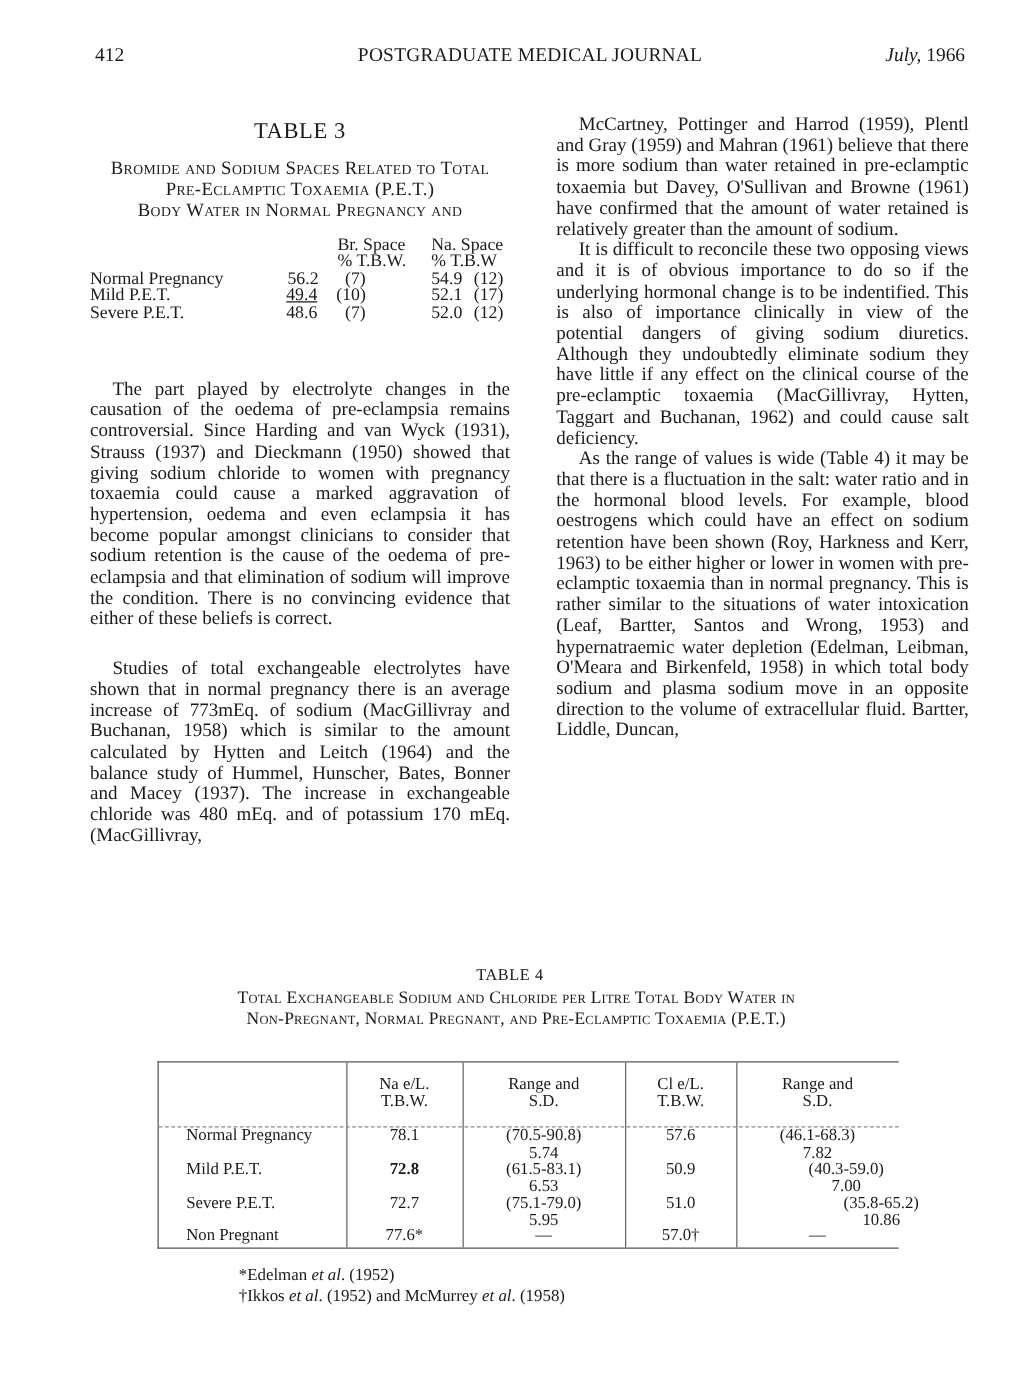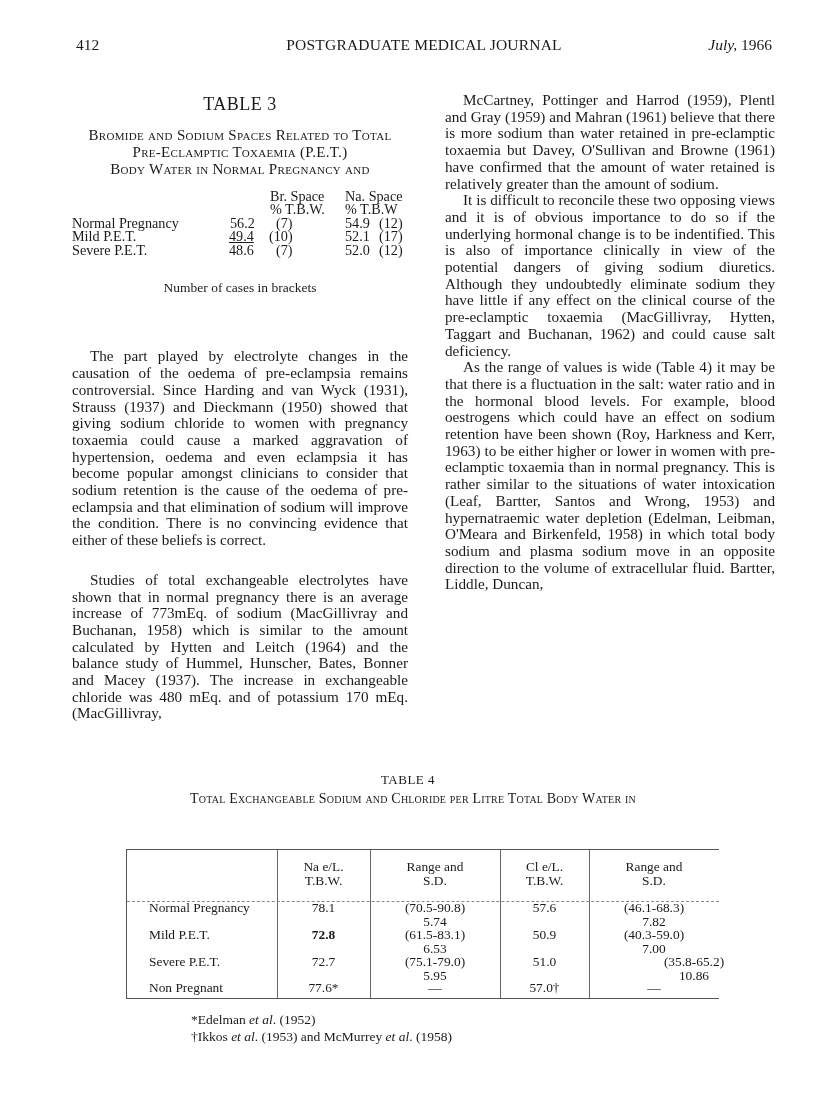--- a/index.html
+++ b/index.html
@@ -92,35 +92,35 @@
     <div class="r" style="top:40.5px;left:197px;">(10)</div>
     <div class="r" style="top:40.5px;left:273px;">52.1</div>
     <div class="r" style="top:40.5px;left:307px;">(17)</div>
 
     <div class="r" style="top:54px;left:0;">Severe P.E.T.</div>
     <div class="r" style="top:54px;left:157px;">48.6</div>
     <div class="r" style="top:54px;left:204px;">(7)</div>
     <div class="r" style="top:54px;left:273px;">52.0</div>
     <div class="r" style="top:54px;left:307px;">(12)</div>
   </div>
-  <div class="t3-note">Number of cases in brackets</div>
 
   <p class="para p1">The part played by electrolyte changes in the causation of the oedema of pre-eclampsia remains controversial. Since Harding and van Wyck (1931), Strauss (1937) and Dieckmann (1950) showed that giving sodium chloride to women with pregnancy toxaemia could cause a marked aggravation of hypertension, oedema and even eclampsia it has become popular amongst clinicians to consider that sodium retention is the cause of the oedema of pre-eclampsia and that elimination of sodium will improve the condition. There is no convincing evidence that either of these beliefs is correct.</p>
   <p class="para p2">Studies of total exchangeable electrolytes have shown that in normal pregnancy there is an average increase of 773mEq. of sodium (MacGillivray and Buchanan, 1958) which is similar to the amount calculated by Hytten and Leitch (1964) and the balance study of Hummel, Hunscher, Bates, Bonner and Macey (1937). The increase in exchangeable chloride was 480 mEq. and of potassium 170 mEq. (MacGillivray,</p>
 </div>
 
 <div class="col col-right">
   <p class="para">McCartney, Pottinger and Harrod (1959), Plentl and Gray (1959) and Mahran (1961) believe that there is more sodium than water retained in pre-eclamptic toxaemia but Davey, O'Sullivan and Browne (1961) have confirmed that the amount of water retained is relatively greater than the amount of sodium.</p>
   <p class="para">It is difficult to reconcile these two opposing views and it is of obvious importance to do so if the underlying hormonal change is to be indentified. This is also of importance clinically in view of the potential dangers of giving sodium diuretics. Although they undoubtedly eliminate sodium they have little if any effect on the clinical course of the pre-eclamptic toxaemia (MacGillivray, Hytten, Taggart and Buchanan, 1962) and could cause salt deficiency.</p>
   <p class="para">As the range of values is wide (Table 4) it may be that there is a fluctuation in the salt: water ratio and in the hormonal blood levels. For example, blood oestrogens which could have an effect on sodium retention have been shown (Roy, Harkness and Kerr, 1963) to be either higher or lower in women with pre-eclamptic toxaemia than in normal pregnancy. This is rather similar to the situations of water intoxication (Leaf, Bartter, Santos and Wrong, 1953) and hypernatraemic water depletion (Edelman, Leibman, O'Meara and Birkenfeld, 1958) in which total body sodium and plasma sodium move in an opposite direction to the volume of extracellular fluid. Bartter, Liddle, Duncan,</p>
 </div>
 
 <div class="t4-label">TABLE 4</div>
 <div class="t4-caption">
   <div>Total Exchangeable Sodium and Chloride per Litre Total Body Water in</div>
+  <div>Non-Pregnant, Normal Pregnant, and Pre-Eclamptic Toxaemia (P.E.T.)</div>
 </div>
 
 <div class="t4">
   <div class="vline" style="left:150px;"></div>
   <div class="vline" style="left:243px;"></div>
   <div class="vline" style="left:373px;"></div>
   <div class="vline" style="left:462px;"></div>
   <div class="hline"></div>
 
   <div class="cell" style="left:150px;width:93px;top:10px;">
@@ -152,40 +152,40 @@
     <div>7.82</div>
   </div>
 
   <div class="cell rowlabel" style="top:78px;">Mild P.E.T.</div>
   <div class="cell" style="left:150px;width:93px;top:78px;font-weight:bold;">72.8</div>
   <div class="cell" style="left:243px;width:130px;top:78px;">
     <div>(61.5-83.1)</div>
     <div>6.53</div>
   </div>
   <div class="cell" style="left:373px;width:89px;top:78px;">50.9</div>
-  <div class="cell" style="left:462px;width:130px;top:78px;">
+  <div class="cell" style="left:462px;width:130px;top:78px;padding-left:23px;">
     <div>(40.3-59.0)</div>
     <div>7.00</div>
   </div>
 
   <div class="cell rowlabel" style="top:105px;">Severe P.E.T.</div>
   <div class="cell" style="left:150px;width:93px;top:105px;">72.7</div>
   <div class="cell" style="left:243px;width:130px;top:105px;">
     <div>(75.1-79.0)</div>
     <div>5.95</div>
   </div>
   <div class="cell" style="left:373px;width:89px;top:105px;">51.0</div>
-  <div class="cell" style="left:459px;width:130px;top:105px;padding-left:43px;">
+  <div class="cell" style="left:470px;width:130px;top:105px;padding-left:43px;">
     <div>(35.8-65.2)</div>
     <div>10.86</div>
   </div>
 
   <div class="cell rowlabel" style="top:131px;">Non Pregnant</div>
   <div class="cell" style="left:150px;width:93px;top:131px;">77.6*</div>
   <div class="cell" style="left:243px;width:130px;top:131px;">—</div>
   <div class="cell" style="left:373px;width:89px;top:131px;">57.0†</div>
   <div class="cell" style="left:462px;width:130px;top:131px;">—</div>
 </div>
 
 <div class="footnotes">
   <div><span>*Edelman </span><i>et al</i><span>. (1952)</span></div>
-  <div><span>†Ikkos </span><i>et al</i><span>. (1953) and McMurrey </span><i>et al</i><span>. (1958)</span></div>
+  <div><span>†Ikkos </span><i>et al</i><span>. (1952) and McMurrey </span><i>et al</i><span>. (1958)</span></div>
 </div>
 
 </body></html>

